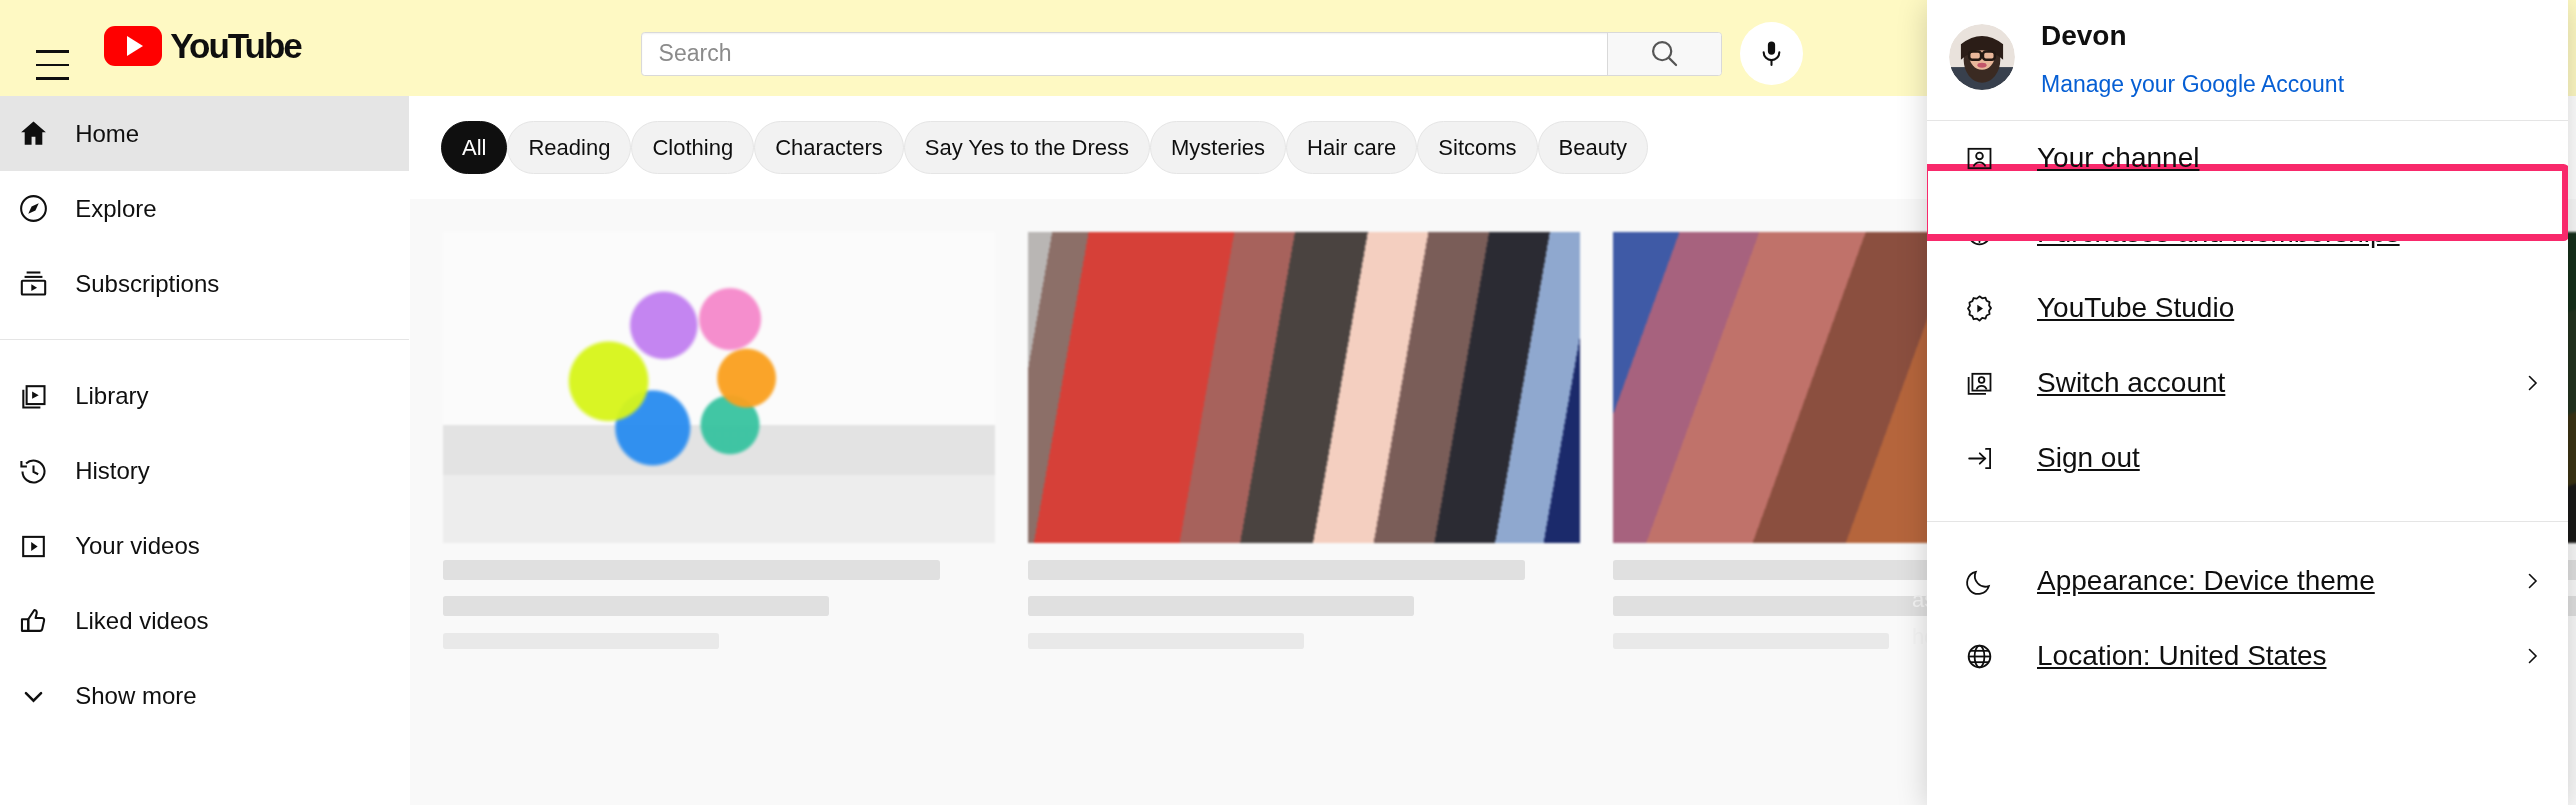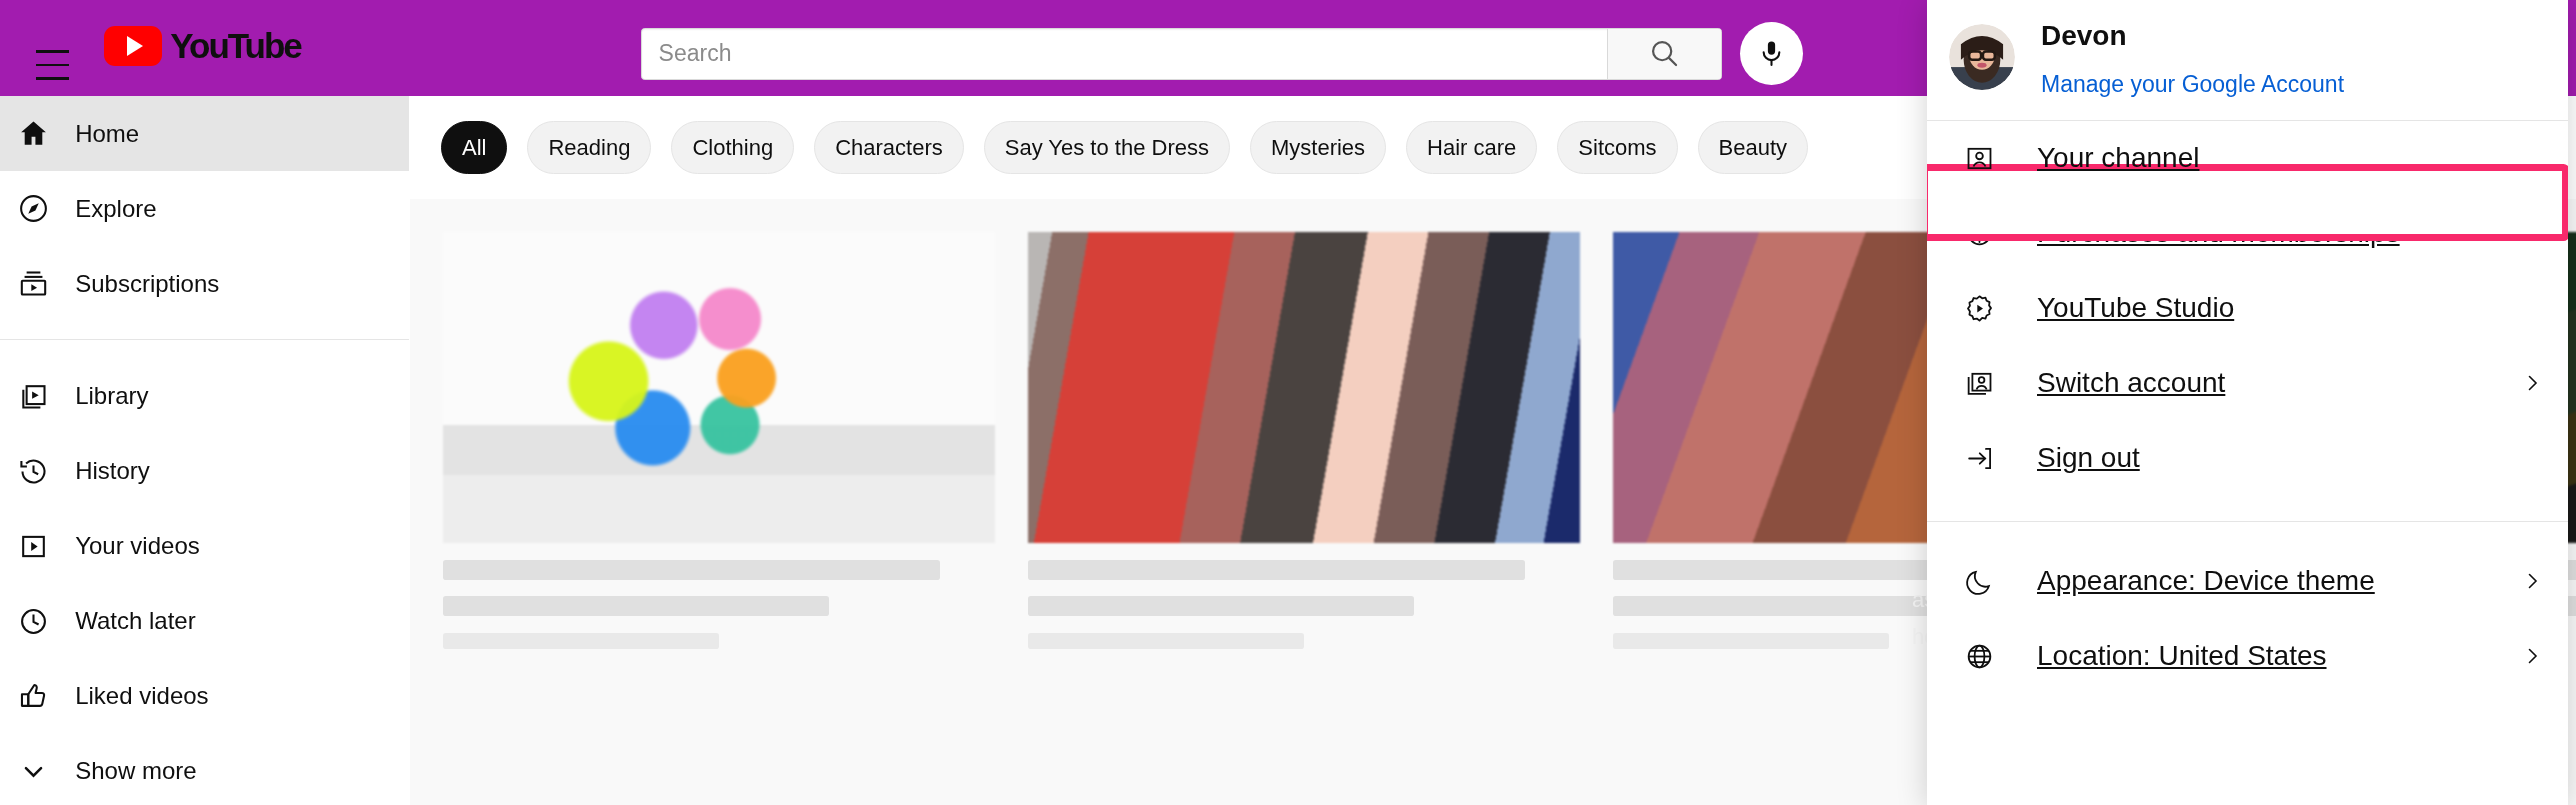--- a/index.html
+++ b/index.html
@@ -9,21 +9,21 @@
     background: #ffffff;
     font-family: "Liberation Sans", sans-serif;
     color: #030303;
   }
   #root { position: relative; width: 2576px; height: 805px; }
 
   
   .topbar {
     position: absolute; top: 0; left: 0;
     width: 2576px; height: 96px;
-    background: #a21caf;
+    background: #fef9c3;
     display: flex; align-items: center;
     z-index: 30;
   }
   .hamburger {
     position: absolute; left: 13px; top: 26px;
     width: 78px; height: 78px;
     display: flex; flex-direction: column;
     align-items: center; justify-content: center; gap: 11px;
     cursor: pointer;
   }
@@ -51,21 +51,21 @@
     font-size: 35px; font-weight: 700; letter-spacing: -2px;
     color: #0f0f0f;
   }
 
   
   .search-wrap {
     position: absolute; left: 641px; top: 22px;
     display: flex; align-items: center;
   }
   .search-box {
-    width: 1081px; height: 52px;
+    width: 1081px; height: 44px;
     display: flex; align-items: stretch;
     border: 0.9px solid #d9d9d9; border-radius: 3.7px;
     background: #fff;
     box-shadow: inset 0 0.9px 1.8px rgba(0,0,0,.06);
     overflow: hidden;
   }
   .search-input {
     flex: 1; border: 0; outline: none;
     padding: 0 16.6px;
     font-size: 23px; font-family: "Liberation Sans", sans-serif;
@@ -129,21 +129,21 @@
     position: absolute; left: 410px; top: 96px;
     width: 2166px; height: 709px;
     background: #f9f9f9;
     overflow: hidden;
   }
   .chiprow {
     position: absolute; left: 0; top: 0;
     width: 2166px; height: 103px;
     background: #ffffff;
     display: flex; align-items: center;
-    padding-left: 31px; gap: 20px;
+    padding-left: 31px; 
     overflow: hidden;
   }
   .chip {
     height: 53px; padding: 0 20px;
     display: flex; align-items: center; justify-content: center;
     border-radius: 27px;
     background: #f2f2f2;
     border: 0.9px solid #e5e5e5;
     font-size: 22px; color: #0f0f0f;
     white-space: nowrap; cursor: pointer;
@@ -395,29 +395,20 @@
     <div class="nav-item">
       <span class="nav-icon">
         <svg width="33" height="33" viewBox="0 0 24 24" fill="none" stroke="#0f0f0f" stroke-width="1.5">
           <rect x="4.5" y="5" width="15" height="14"></rect>
           <polygon points="10.3,8.8 15,12 10.3,15.2" fill="#0f0f0f" stroke="none"></polygon>
         </svg>
       </span>
       <span class="nav-label">Your videos</span>
     </div>
 
-    <div class="nav-item">
-      <span class="nav-icon">
-        <svg width="33" height="33" viewBox="0 0 24 24" fill="none" stroke="#0f0f0f" stroke-width="1.5">
-          <circle cx="12" cy="12" r="8.3"></circle>
-          <polyline points="12,6.9 12,12.3 15.7,14.2"></polyline>
-        </svg>
-      </span>
-      <span class="nav-label">Watch later</span>
-    </div>
 
     <div class="nav-item">
       <span class="nav-icon">
         <svg width="33" height="33" viewBox="0 0 24 24" fill="none" stroke="#0f0f0f" stroke-width="1.5" stroke-linejoin="round">
           <path d="M8.2 10.4 12.6 3.6c1.6.2 2 1.3 1.7 2.5l-.8 3.3h4.6c1.1 0 1.8.9 1.6 1.9l-1.3 6c-.2.9-.9 1.5-1.8 1.5H8.2z"></path>
           <rect x="3.6" y="10.4" width="4.6" height="8.4"></rect>
         </svg>
       </span>
       <span class="nav-label">Liked videos</span>
     </div>

